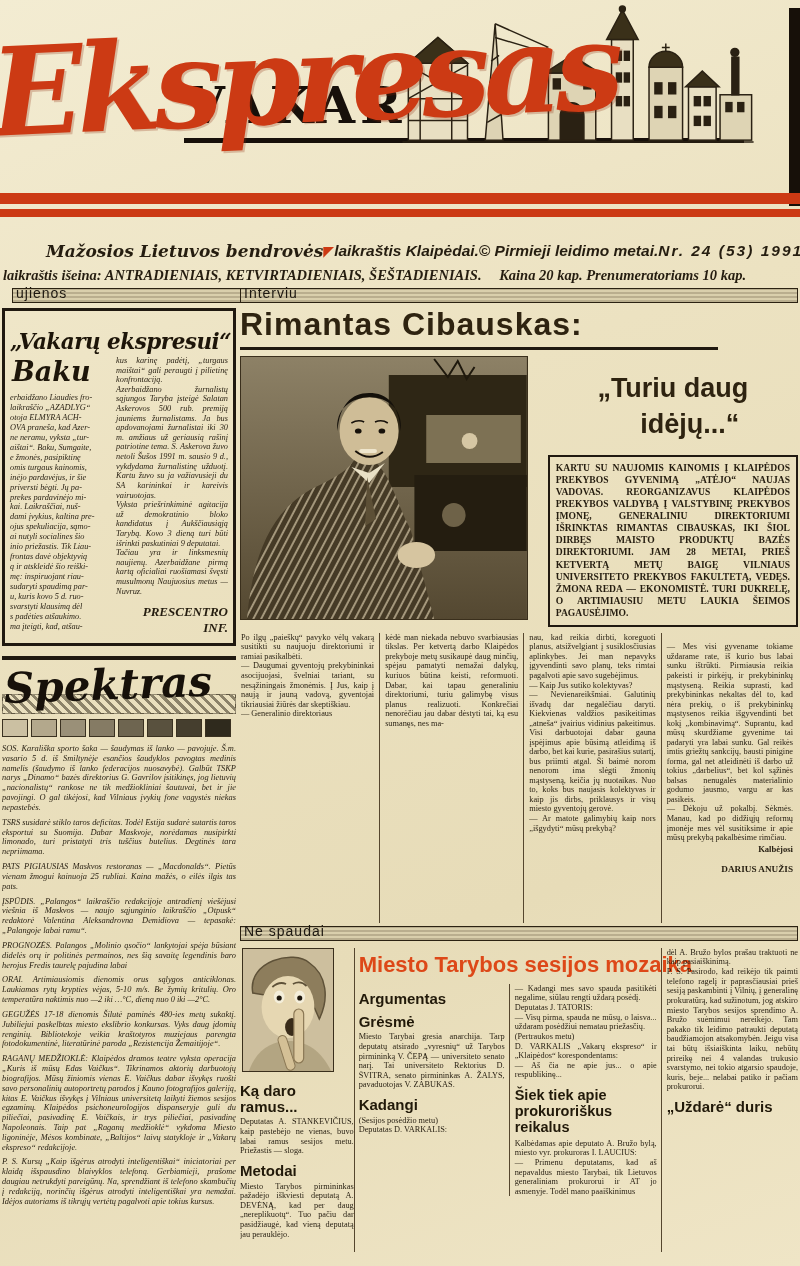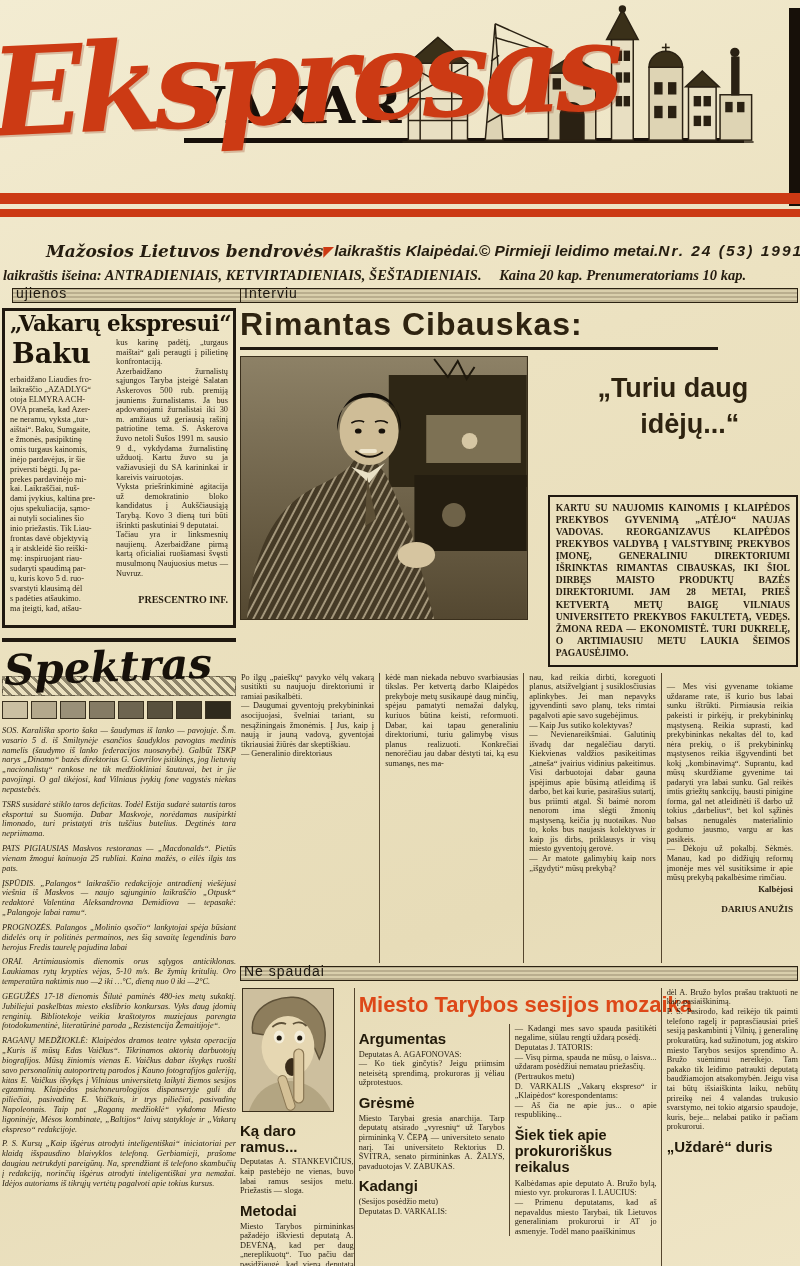--- a/index.html
+++ b/index.html
@@ -32,29 +32,29 @@
   .schedule-row .price{margin-left:14px;}
   
   .bar{height:13px;background:repeating-linear-gradient(0deg,#b9ae8e 0 2px,#d9cfac 2px 4px);
     border:1px solid #2b2212;position:relative;}
   .bar .bar-label{position:absolute;left:3px;top:-3px;font-family:"Liberation Sans",sans-serif;
     font-size:14px;color:#1c1710;background:transparent;line-height:1;letter-spacing:1px;}
   .bar-news{position:absolute;top:288px;left:12px;width:230px;}
   .bar-interview{position:absolute;top:288px;left:240px;right:2px;}
   
   .left-wrap{position:absolute;top:308px;left:2px;width:234px;bottom:2px;}
-  .baku-box{border:3px solid #201910;padding:0 5px 2px;height:312px;overflow:hidden;}
+  .baku-box{border:3px solid #201910;padding:18px 5px 2px;height:312px;overflow:hidden;font-style:italic;}
   .baku-h1{font-family:"DejaVu Serif",serif;font-weight:bold;font-size:21.5px;letter-spacing:-0.5px;white-space:nowrap;color:#1d1509;}
   .baku-flex{display:flex;gap:6px;margin-top:2px;}
   .baku-left{width:102px;}
   .baku-h2{font-family:"DejaVu Serif",serif;font-weight:bold;font-size:27px;color:#1d1509;margin:0 0 6px 2px;}
   .tiny{font-size:8.3px;line-height:1.16;text-align:justify;white-space:pre-line;}
   .baku-col1{font-size:8.3px;line-height:1.2;white-space:pre-line;}
   .baku-col2{width:114px;}
-  .signoff{font-weight:bold;font-size:10px;text-align:right;margin-top:16px;}
+  .signoff{font-weight:bold;font-size:13px;text-align:right;margin-top:8px;}
   .spektras-box{margin-top:10px;border-top:4px solid #201910;padding-top:4px;height:560px;overflow:hidden;}
   .spektras-logo{font-family:"DejaVu Serif",serif;font-style:italic;font-weight:bold;
     font-size:42px;line-height:1;color:#17110a;transform:rotate(-2deg);position:relative;z-index:2;padding-left:2px;}
   .spektras-band{height:18px;margin-top:-12px;border:1px solid rgba(46,38,22,.45);
     background:repeating-linear-gradient(45deg,rgba(46,38,22,0) 0 4px,rgba(46,38,22,.5) 4px 7px);}
   .spektras-strip{display:flex;gap:3px;margin:5px 0 7px;}
   .sq{width:24px;height:16px;border:1px solid #3a3120;}
   .sq1{background:#cbc0a2}.sq2{background:#b3a88c}.sq3{background:#9a9078}.sq4{background:#857b64}
   .sq5{background:#6e6550}.sq6{background:#59513e}.sq7{background:#453e2e}.sq8{background:#2f2a1d}
   .sp-item{font-style:italic;font-size:8.4px;line-height:1.17;text-align:justify;margin-bottom:5px;}
@@ -63,21 +63,21 @@
   .iv-headline{font-family:"Liberation Sans",sans-serif;font-weight:bold;font-size:32px;
     line-height:1;color:#2e2310;letter-spacing:1px;}
   .iv-rule{width:478px;height:3px;background:#201910;margin:7px 0 6px;}
   .iv-top{display:flex;gap:20px;}
   .iv-photo{width:290px;height:262px;border:1px solid #3a2f1c;background:#6b6049;}
   .iv-right{width:254px;}
   .iv-quote{font-family:"Liberation Sans",sans-serif;font-weight:bold;font-size:27px;
     line-height:1.35;color:#2e2310;text-align:center;padding:14px 0 12px;}
   .iv-quote .q2{padding-left:34px;}
   .iv-lead{border:2px solid #201910;padding:5px 6px;font-weight:bold;font-size:9.6px;
-    line-height:1.26;text-align:justify;height:158px;overflow:hidden;margin-top:40px;}
+    line-height:1.26;text-align:justify;height:158px;overflow:hidden;}
   .iv-cols{display:flex;margin-top:6px;height:290px;overflow:hidden;}
   .iv-col{font-size:8.3px;line-height:1.15;text-align:justify;white-space:pre-line;padding:0 5px;}
   .iv-c1{width:138px;padding-left:1px;}
   .iv-c2{width:138px;border-left:1px solid #55462e;}
   .iv-c3{width:131px;border-left:1px solid #55462e;}
   .iv-c4{width:131px;border-left:1px solid #55462e;}
   .iv-by{text-align:right;font-weight:bold;font-size:8.6px;margin-top:2px;}
   .iv-author{text-align:right;font-weight:bold;font-size:9.2px;}
   
   .ns-bar{margin-top:3px;}
@@ -331,22 +331,20 @@
         <div class="bt-text">Deputatas A. STANKEVIČIUS, kaip pastebėjo ne vienas, buvo labai ramus sesijos metu. Priežastis — sloga.</div>
         <div class="bt-heading">Metodai</div>
         <div class="bt-text">Miesto Tarybos pirmininkas pažadėjo iškviesti deputatą A. DEVĖNĄ, kad per daug „nereplikuotų“. Tuo pačiu dar pasidžiaugė, kad vieną deputatą jau perauklėjo.</div>
       </div>
 
       <div class="bt-mid">
         <div class="mz-headline">Miesto Tarybos sesijos mozaika</div>
         <div class="bt-midcols">
           <div class="bt-c2">
             <div class="bt-heading">Argumentas</div>
-            <div class="bt-text">Deputatas A. AGAFONOVAS:
-— Ko tiek ginčytis? Jeigu priimsim neteisėtą sprendimą, prokuroras jį vėliau užprotestuos.</div>
             <div class="bt-heading">Grėsmė</div>
             <div class="bt-text">Miesto Tarybai gresia anarchija. Tarp deputatų atsirado „vyresnių“ už Tarybos pirmininką V. ČEPĄ — universiteto senato narį. Tai universiteto Rektorius D. ŠVITRA, senato pirmininkas A. ŽALYS, pavaduotojas V. ZABUKAS.</div>
             <div class="bt-heading">Kadangi</div>
             <div class="bt-text">(Sesijos posėdžio metu)
 Deputatas D. VARKALIS:</div>
           </div>
           <div class="bt-c3">
             <div class="bt-text">— Kadangi mes savo spauda pasitikėti negalime, siūlau rengti uždarą posėdį.
 Deputatas J. TATORIS:
 — Visų pirma, spauda ne mūsų, o laisva... uždaram posėdžiui nematau priežasčių.

